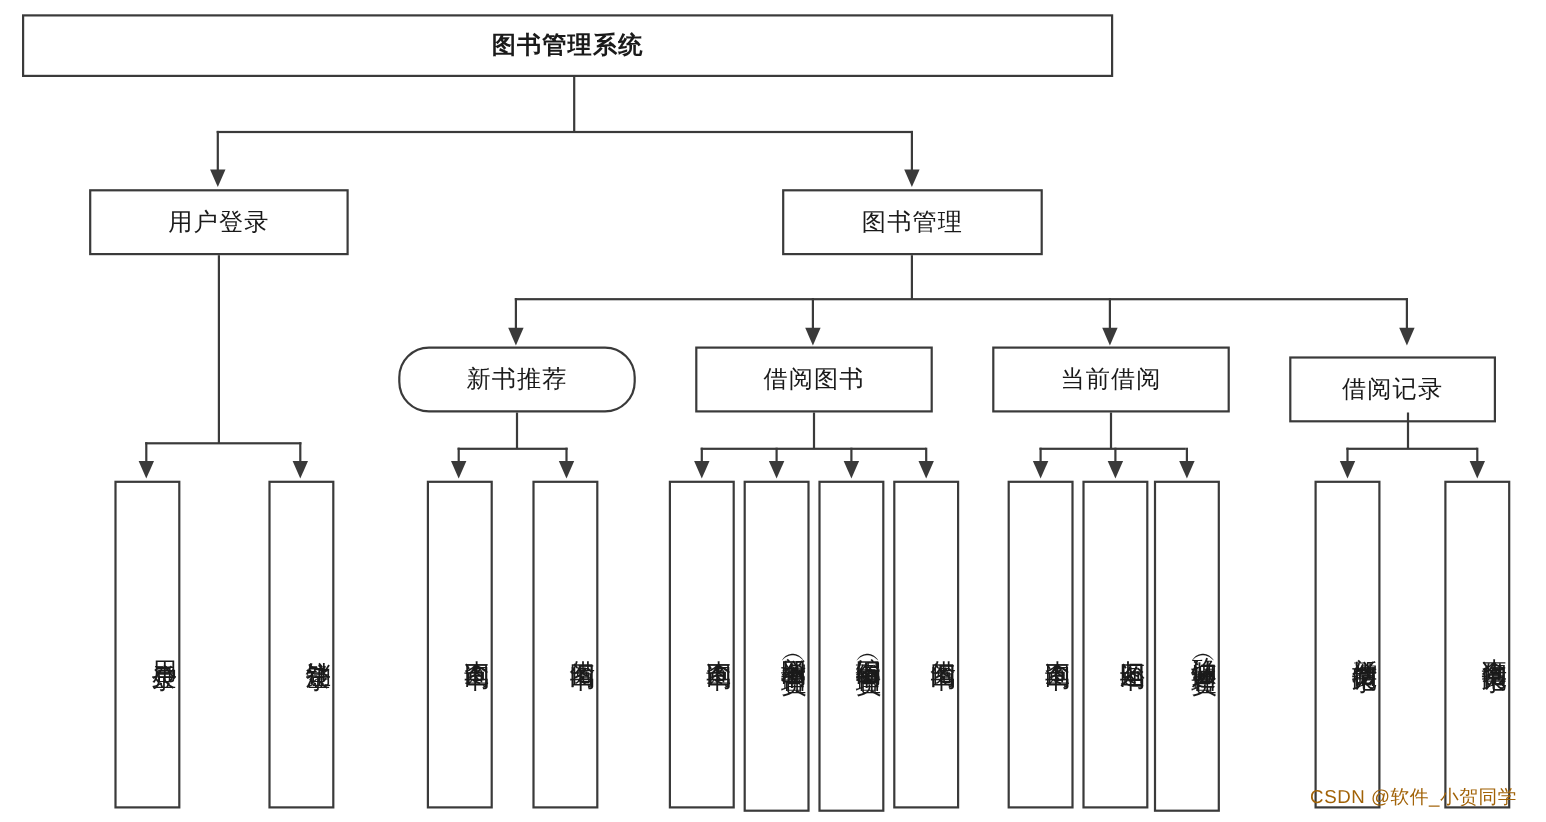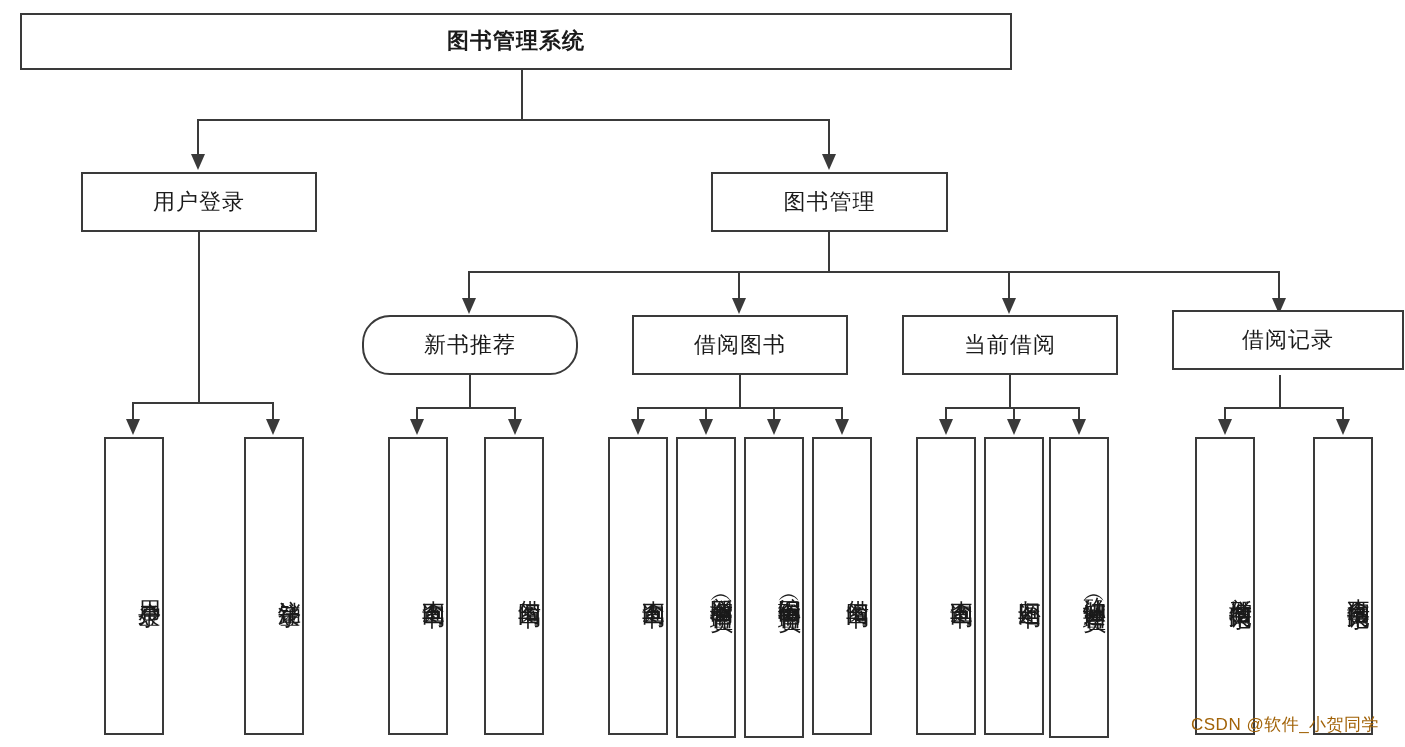--- a/index.html
+++ b/index.html
@@ -116,21 +116,21 @@
 
   <div class="node horiz" style="left:362px; top:315px; width:216px; height:60px;border-radius:28px;">
     <span>新书推荐</span>
   </div>
   <div class="node horiz" style="left:632px; top:315px; width:216px; height:60px;">
     <span>借阅图书</span>
   </div>
   <div class="node horiz" style="left:902px; top:315px; width:216px; height:60px;">
     <span>当前借阅</span>
   </div>
-  <div class="node horiz" style="left:1172px; top:310px; width:232px; height:60px;">
+  <div class="node horiz" style="left:1172px; top:324px; width:188px; height:60px;">
     <span>借阅记录</span>
   </div>
 
   <div class="edge v" style="left:469px; top:375px; height:33px;"></div>
   <div class="edge h" style="left:416px; top:407px; width:100px;"></div>
   <div class="edge v" style="left:416px; top:407px; height:15px;"></div>
   <div class="arrow" style="left:410px; top:419px;"></div>
   <div class="edge v" style="left:514px; top:407px; height:15px;"></div>
   <div class="arrow" style="left:508px; top:419px;"></div>
 

